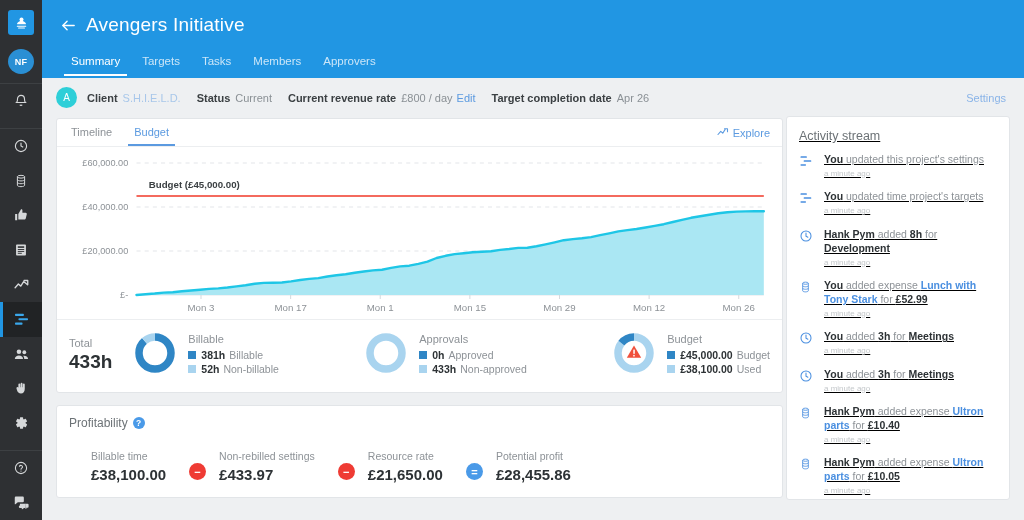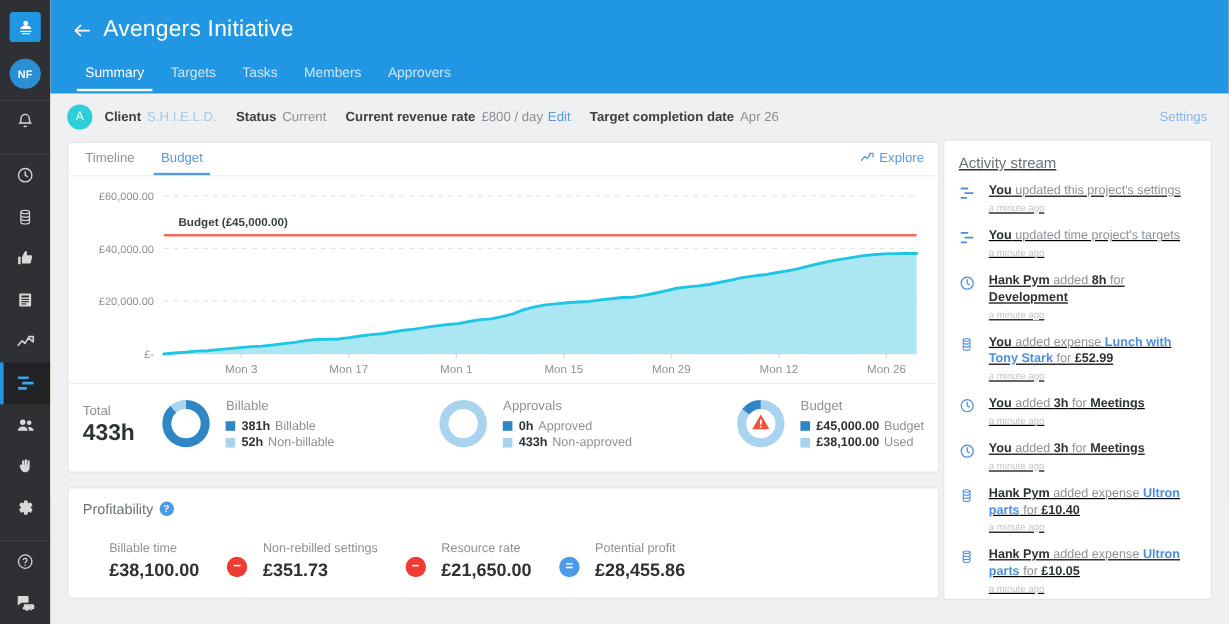--- a/index.html
+++ b/index.html
@@ -468,21 +468,21 @@
               <span class="qmark">?</span>
             </div>
             <div class="prof-row">
               <div class="prof-item">
                 <div class="plbl">Billable time</div>
                 <div class="pval">£38,100.00</div>
               </div>
               <div class="op minus">−</div>
               <div class="prof-item">
                 <div class="plbl">Non-rebilled settings</div>
-                <div class="pval">£351.73</div>
+                <div class="pval">£433.97</div>
               </div>
               <div class="op minus">−</div>
               <div class="prof-item">
                 <div class="plbl">Resource rate</div>
                 <div class="pval">£21,650.00</div>
               </div>
               <div class="op equals">=</div>
               <div class="prof-item">
                 <div class="plbl">Potential profit</div>
                 <div class="pval">£28,455.86</div>

